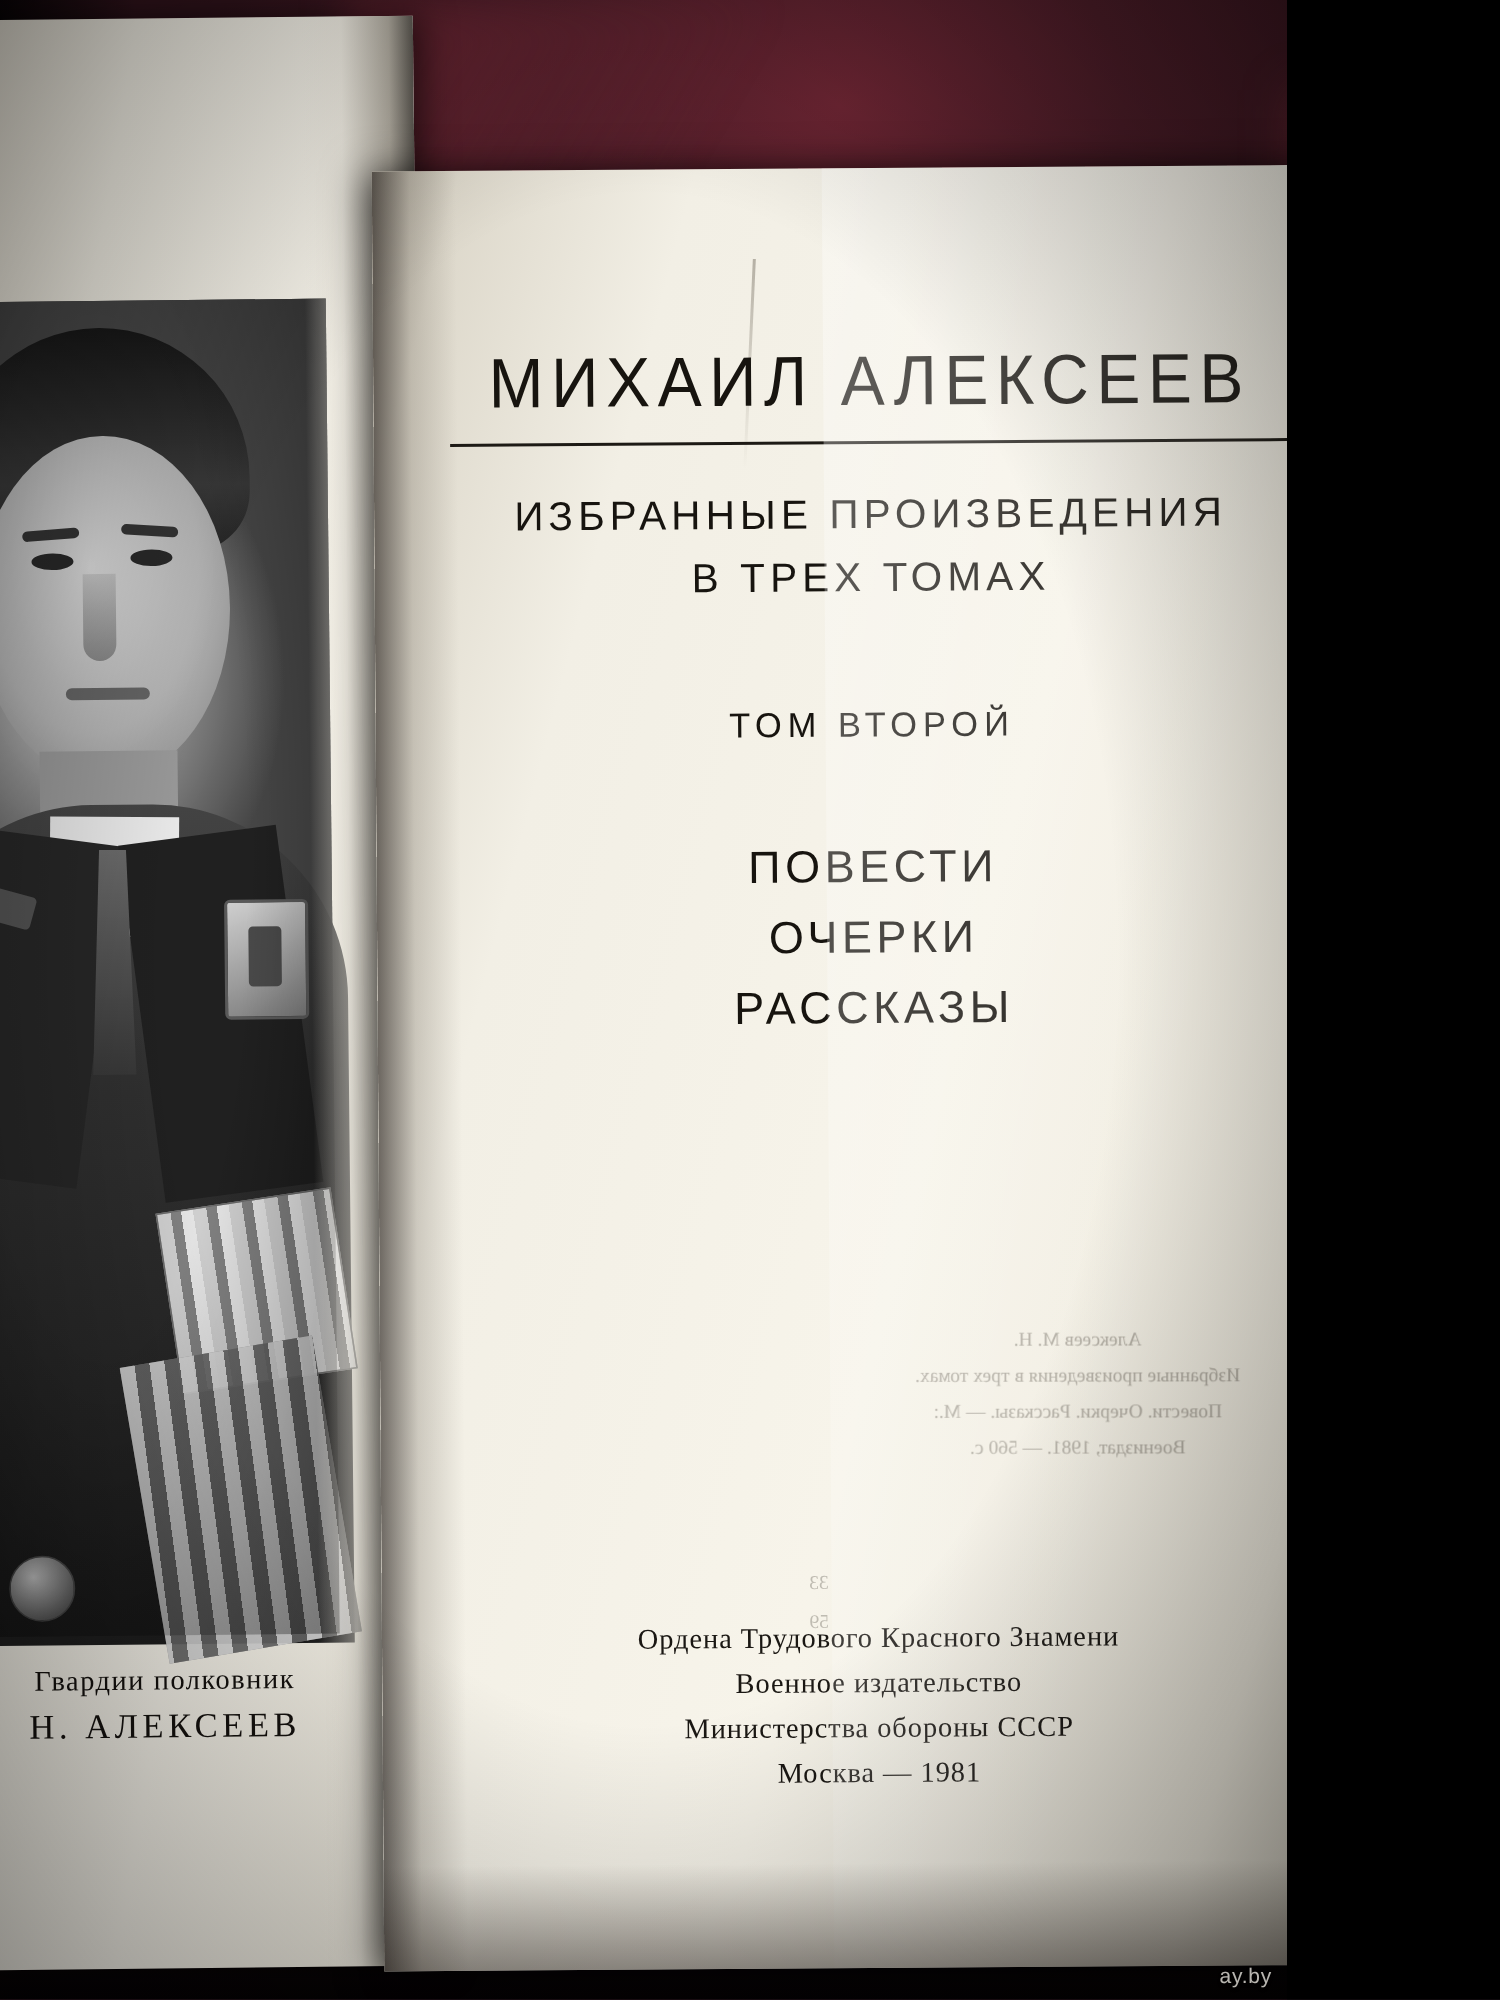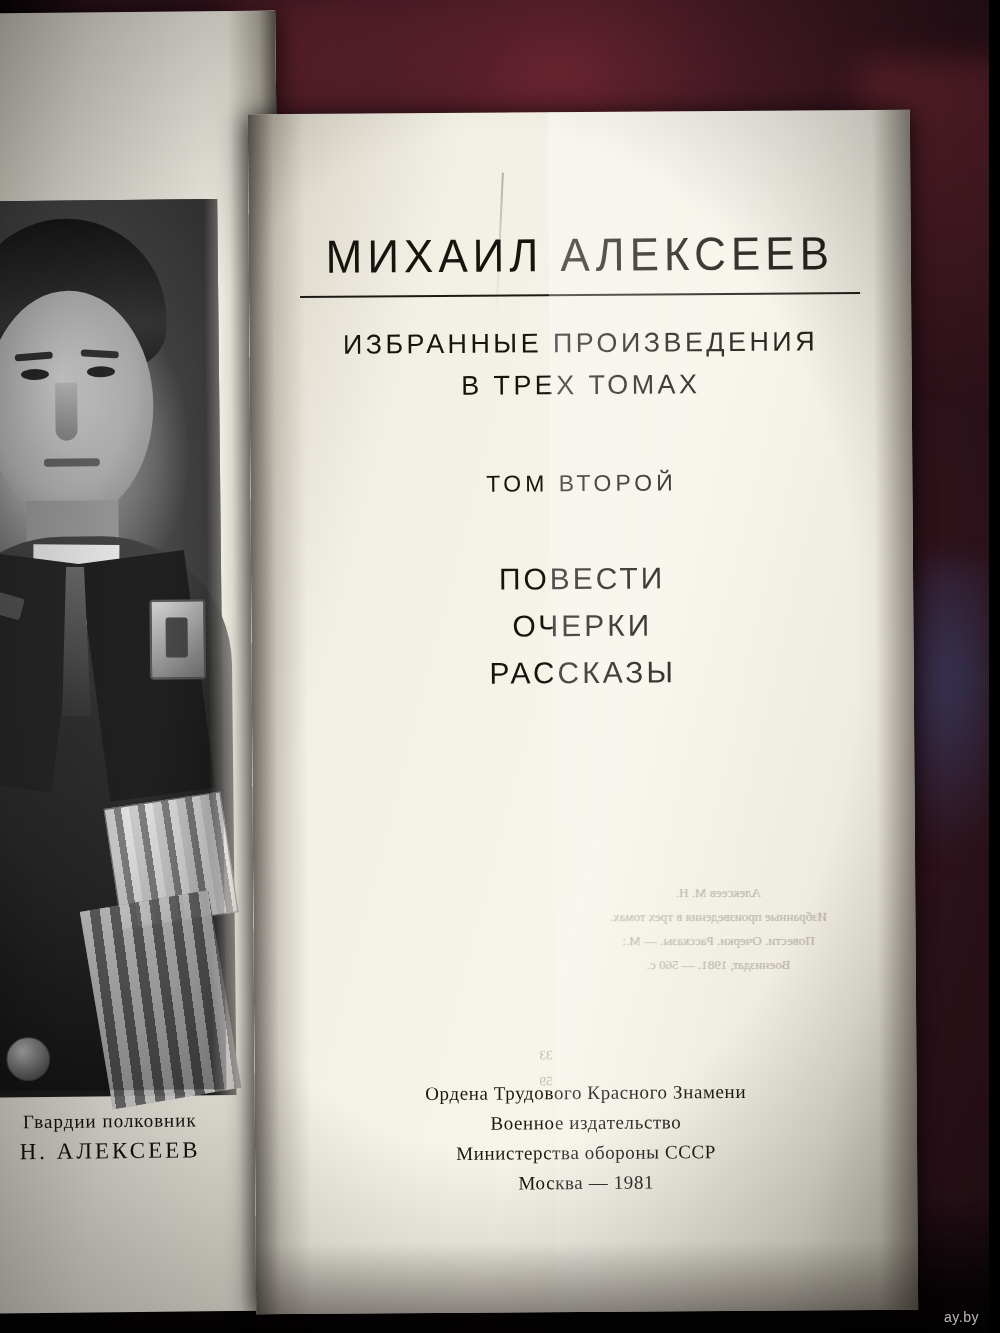--- a/index.html
+++ b/index.html
@@ -8,21 +8,21 @@
     background: #000;
   }
   body {
     width: 1000px;
     height: 1333px;
     overflow: hidden;
     font-family: "Liberation Serif", serif;
   }
   .photo {
     position: relative;
-    width: 989px;
+    width: 858px;
     height: 1333px;
     overflow: hidden;
     background: #3a2430;
   }
   
   .bg-cloth {
     position: absolute;
     inset: 0;
     background:
       radial-gradient(ellipse 420px 320px at 560px 70px, #6d2533 0%, #4a1c27 45%, #33141d 100%),

